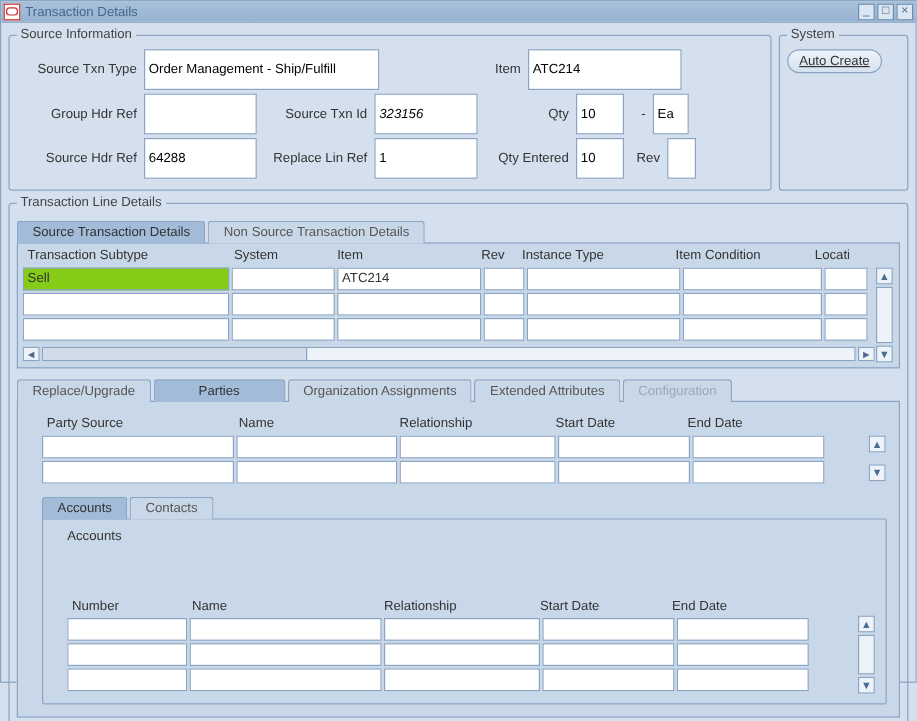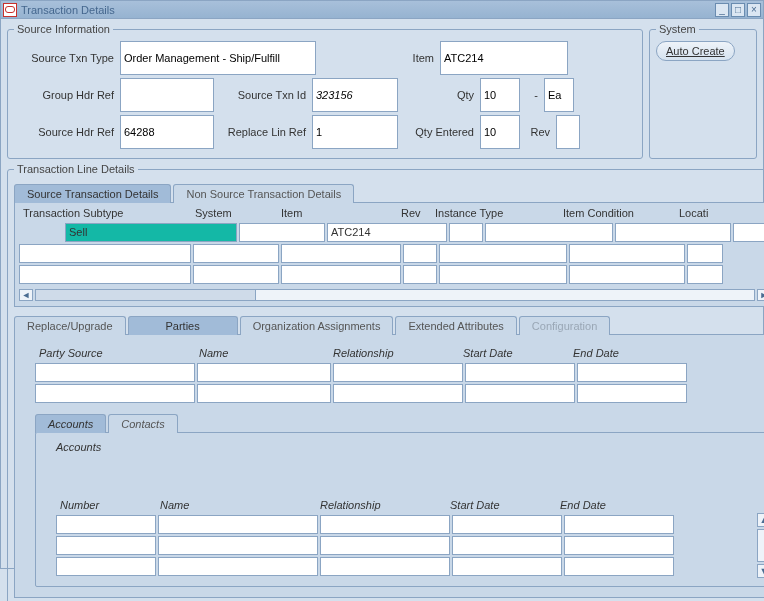--- a/index.html
+++ b/index.html
@@ -137,21 +137,21 @@
   .cell {
     height: 19px;
     border: 1px solid #8ba5c3;
     background: #fff;
     margin-right: 2px;
     margin-bottom: 2px;
     font-size: 11px;
     padding: 2px 3px;
     overflow: hidden;
   }
-  .cell.sel { background: #14b8a6; margin-left: 46px; }
+  .cell.sel { background: #84cc16; }
   .vscroll {
     width: 16px;
     display: flex;
     flex-direction: column;
     gap: 2px;
     padding-top: 18px;
     align-items: center;
   }
   .arrow {
     width: 14px; height: 14px;
@@ -293,21 +293,21 @@
 
       <div style="height:6px"></div>
 
       <div class="tabstrip">
         <div class="tab">Replace/Upgrade</div>
         <div class="tab active" style="width:110px;text-align:center">Parties</div>
         <div class="tab">Organization Assignments</div>
         <div class="tab">Extended Attributes</div>
         <div class="tab disabled">Configuration</div>
       </div>
-      <div class="tabpanel" style="padding:10px 10px 10px 20px;font-style:italic;">
+      <div class="tabpanel" style="padding:10px 10px 10px 20px;">
 
         <div class="grid" style="border-top:none;">
           <div class="grid-body">
             <div class="colhdrs">
               <div class="colhdr" style="width:160px">Party Source</div>
               <div class="colhdr" style="width:134px">Name</div>
               <div class="colhdr" style="width:130px">Relationship</div>
               <div class="colhdr" style="width:110px">Start Date</div>
               <div class="colhdr" style="width:110px">End Date</div>
             </div>

